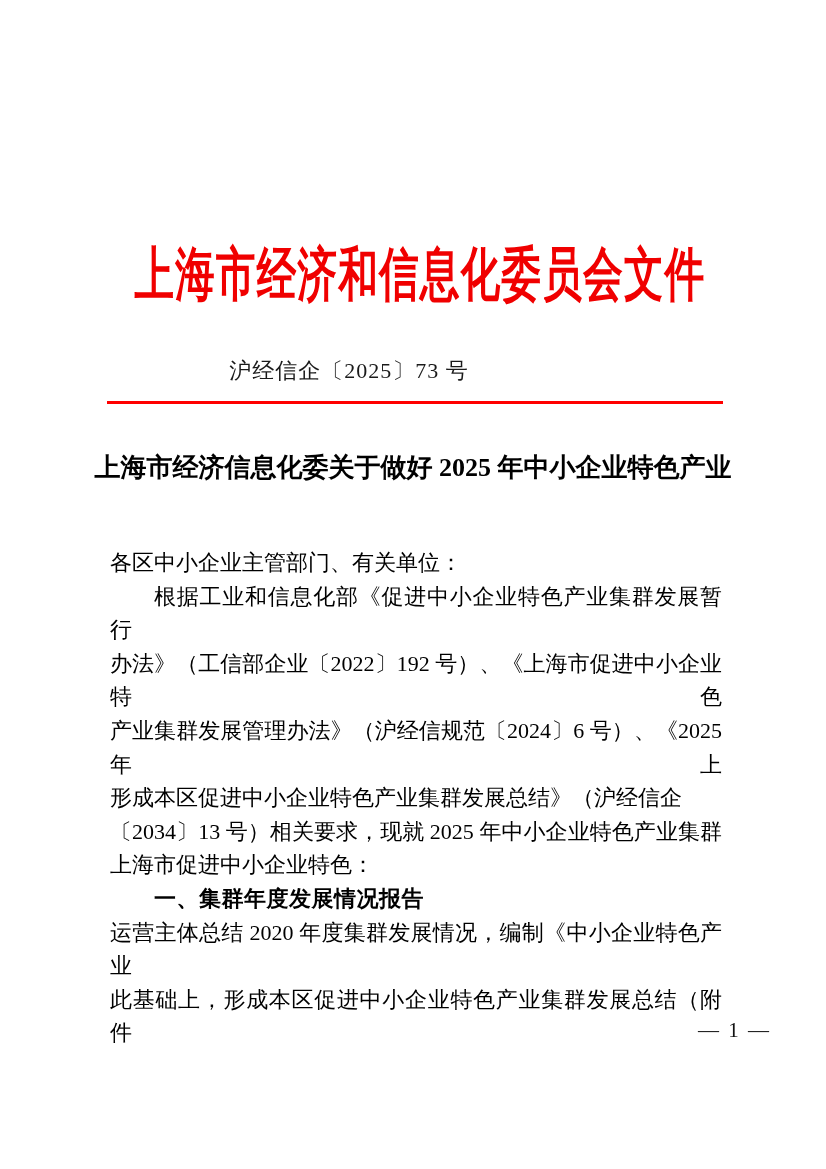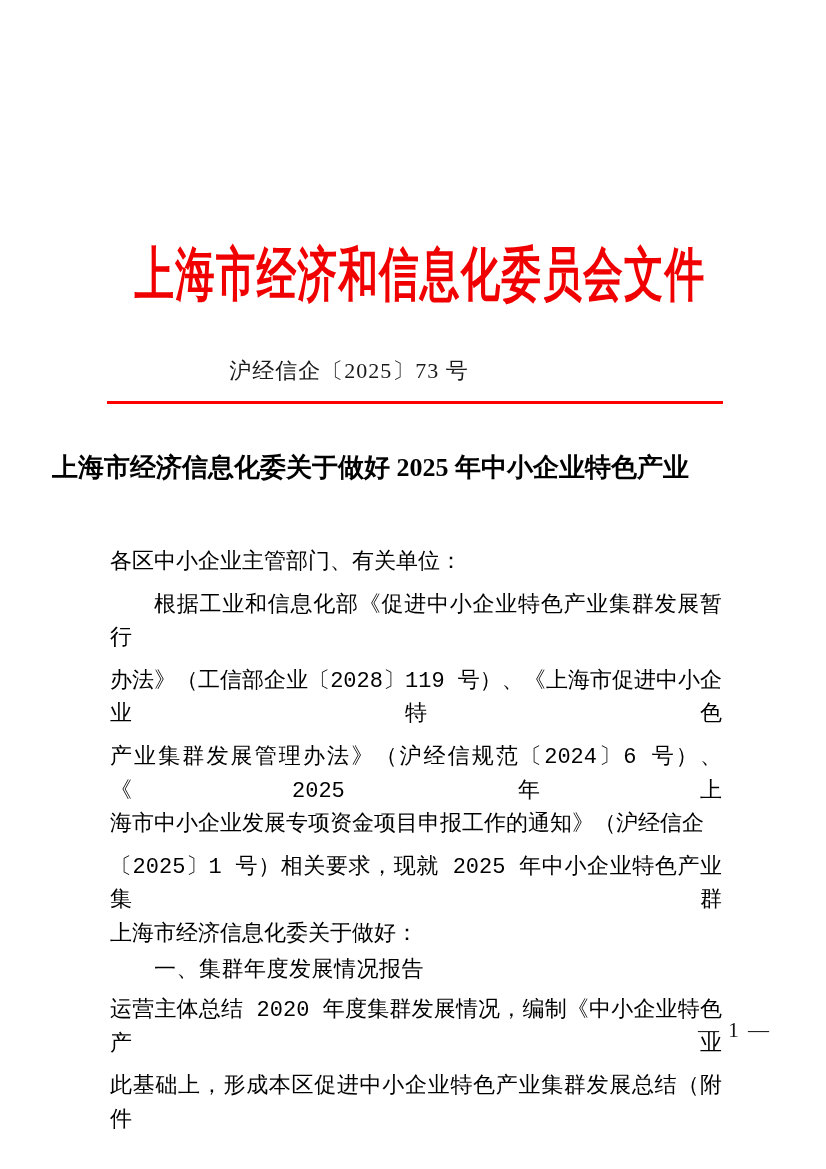--- a/index.html
+++ b/index.html
@@ -50,44 +50,44 @@
     left: 107px;
     width: 616px;
     height: 3px;
     background: #ff0000;
   }
   .doc-title {
     position: absolute;
     top: 449px;
     left: 52px;
     width: 722px;
+    text-align: center;
     font-weight: bold;
     font-size: 26px;
     line-height: 37px;
     color: #000000;
   }
   .body-text {
     position: absolute;
     top: 546px;
     left: 110px;
     width: 612px;
     font-size: 22px;
     line-height: 33.6px;
     color: #000000;
   }
-  .line { white-space: normal; font-family: Liberation Mono, monospace; }
+  .line { white-space: normal; }
   .indent { text-indent: 2em; }
   .fill {
     text-align: justify;
     text-align-last: justify;
-    margin-top: 9px;
   }
   .heading {
     font-family: "Liberation Sans", sans-serif;
-    font-weight: normal;
+    font-weight: bold;
     letter-spacing: 0.5px;
   }
   .page-number {
     position: absolute;
     top: 1015px;
     right: 103px;
     font-size: 21px;
     line-height: 30px;
     letter-spacing: 2px;
     color: #111111;
@@ -106,25 +106,25 @@
 
   <div class="red-line"></div>
 
   <div class="doc-title">
     <div>上海市经济信息化委关于做好 2025 年中小企业特色产业</div>
   </div>
 
   <div class="body-text">
     <div class="line">各区中小企业主管部门、有关单位：</div>
     <div class="line indent fill">根据工业和信息化部《促进中小企业特色产业集群发展暂行</div>
-    <div class="line fill">办法》（工信部企业〔2028〕119 号）、《上海市促进中小企业特色</div>
+    <div class="line fill">办法》（工信部企业〔2022〕192 号）、《上海市促进中小企业特色</div>
     <div class="line fill">产业集群发展管理办法》（沪经信规范〔2024〕6 号）、《2025 年上</div>
-    <div class="line">海市中小企业发展专项资金项目申报工作的通知》（沪经信企</div>
-    <div class="line fill">〔2025〕1 号）相关要求，现就 2025 年中小企业特色产业集群</div>
-    <div class="line">上海市经济信息化委关于做好：</div>
+    <div class="line">形成本区促进中小企业特色产业集群发展总结》（沪经信企</div>
+    <div class="line fill">〔2034〕13 号）相关要求，现就 2025 年中小企业特色产业集群</div>
+    <div class="line">上海市促进中小企业特色：</div>
     <div class="line indent heading">一、集群年度发展情况报告</div>
     <div class="line fill">运营主体总结 2020 年度集群发展情况，编制《中小企业特色产业</div>
     <div class="line fill">此基础上，形成本区促进中小企业特色产业集群发展总结（附件</div>
 
   </div>
 
   <div class="page-number">— 1 —</div>
 
 </div>
 

